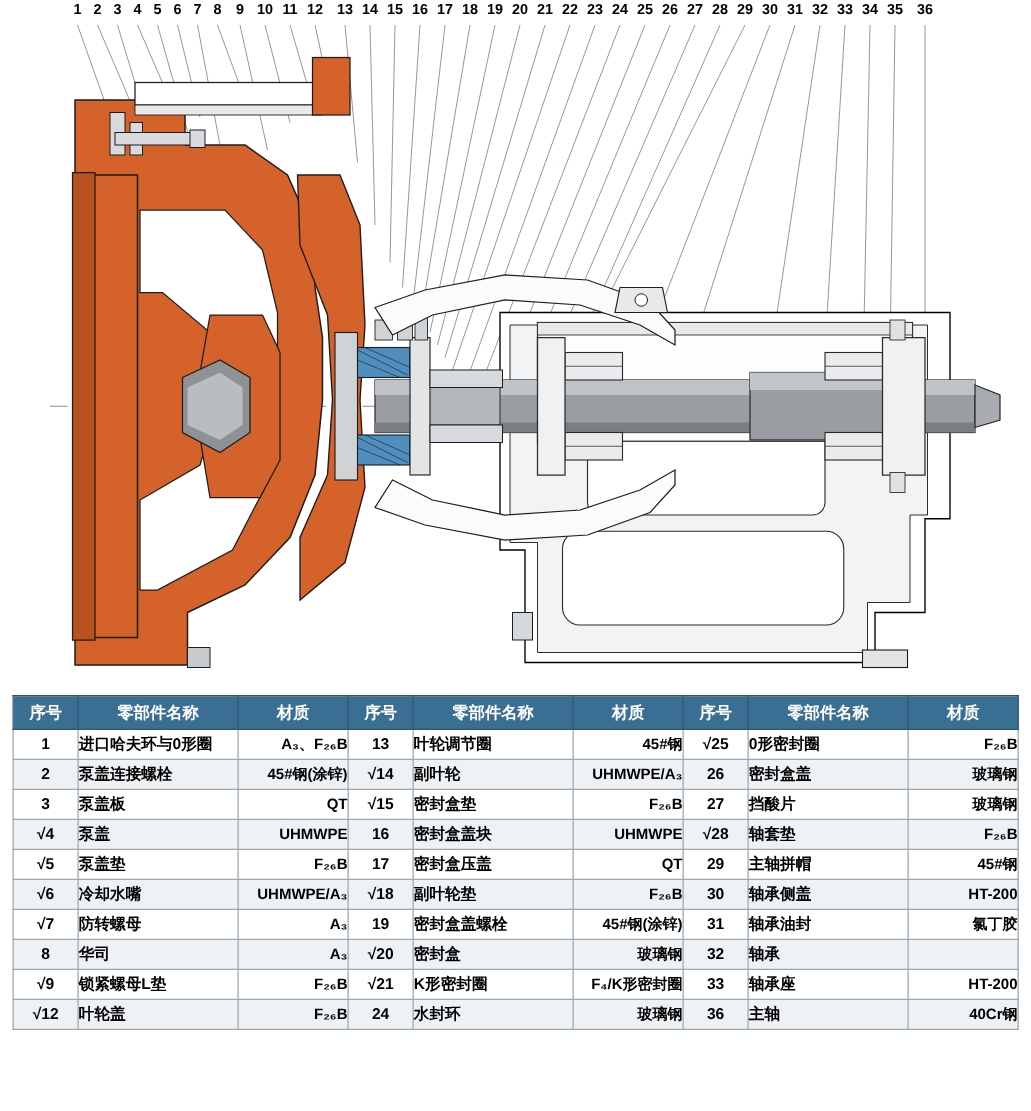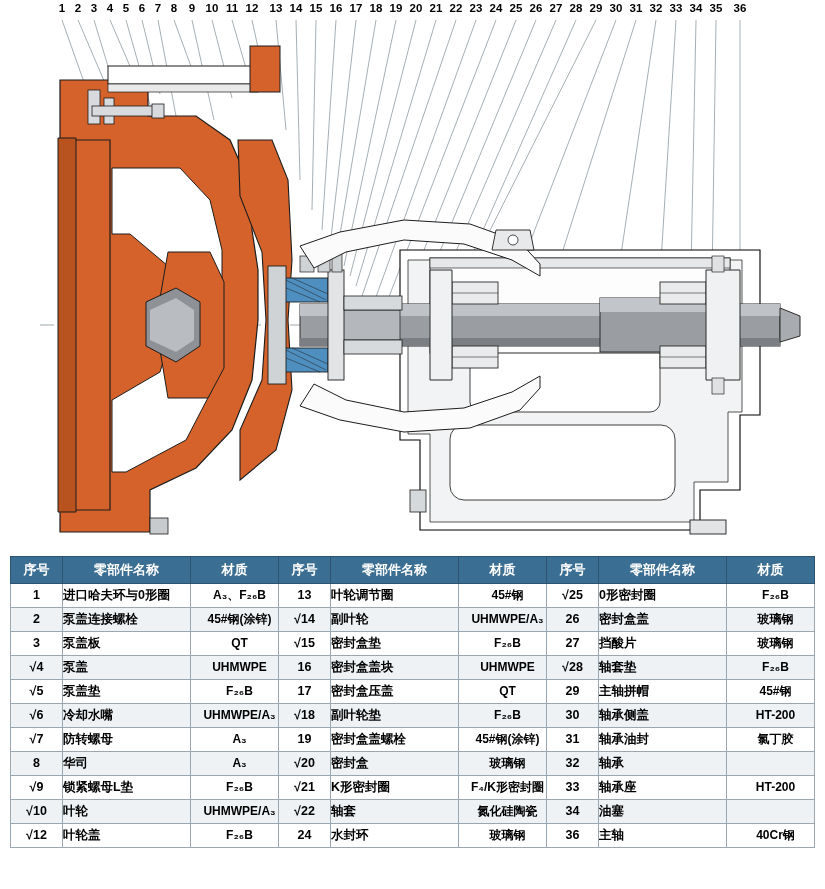--- a/index.html
+++ b/index.html
@@ -15,21 +15,21 @@
   .drawing{position:absolute;top:20px;left:0;width:825px;height:530px;}
   .drawing svg{display:block;}
 
   
   .tablewrap{position:absolute;top:556px;left:10px;width:805px;}
   table{border-collapse:collapse;width:805px;table-layout:fixed;}
   th,td{border:1px solid #9aa6b0;font-size:12.5px;padding:0;height:23px;line-height:23px;}
   thead th{background:#3b6e93;color:#fff;font-weight:bold;text-align:center;font-size:13px;height:26px;line-height:26px;border-color:#2c5470;}
   td.num{text-align:center;font-weight:bold;font-size:12.5px;width:52px;}
   td.name{text-align:left;font-weight:bold;}
-  td.mat{text-align:center;padding-left:10px;font-weight:bold;font-size:12px;}
+  td.mat{text-align:right;padding-left:10px;font-weight:bold;font-size:12px;}
   col.c-num{width:52px;}
   col.c-name{width:128px;}
   col.c-mat{width:88px;}
   tbody tr:nth-child(even) td{background:#eef2f5;}
   tbody tr:nth-child(odd) td{background:#ffffff;}
   .note{position:absolute;top:869px;left:12px;font-size:12.5px;font-weight:bold;}
   .chk{font-weight:bold;}
 </style>
 </head>
 <body>
@@ -354,31 +354,20 @@
             <td class="name">锁紧螺母L垫</td>
             <td class="mat">F₂₆B</td>
             <td class="num"><span class="chk">√</span>21</td>
             <td class="name">K形密封圈</td>
             <td class="mat">F₄/K形密封圈</td>
             <td class="num">33</td>
             <td class="name">轴承座</td>
             <td class="mat">HT-200</td>
           </tr>
           <tr>
-            <td class="num"><span class="chk">√</span>10</td>
-            <td class="name">叶轮</td>
-            <td class="mat">UHMWPE/A₃</td>
-            <td class="num"><span class="chk">√</span>22</td>
-            <td class="name">轴套</td>
-            <td class="mat">氮化硅陶瓷</td>
-            <td class="num">34</td>
-            <td class="name">油塞</td>
-            <td class="mat"></td>
-          </tr>
-          <tr>
             <td class="num"><span class="chk">√</span>12</td>
             <td class="name">叶轮盖</td>
             <td class="mat">F₂₆B</td>
             <td class="num">24</td>
             <td class="name">水封环</td>
             <td class="mat">玻璃钢</td>
             <td class="num">36</td>
             <td class="name">主轴</td>
             <td class="mat">40Cr钢</td>
           </tr>

